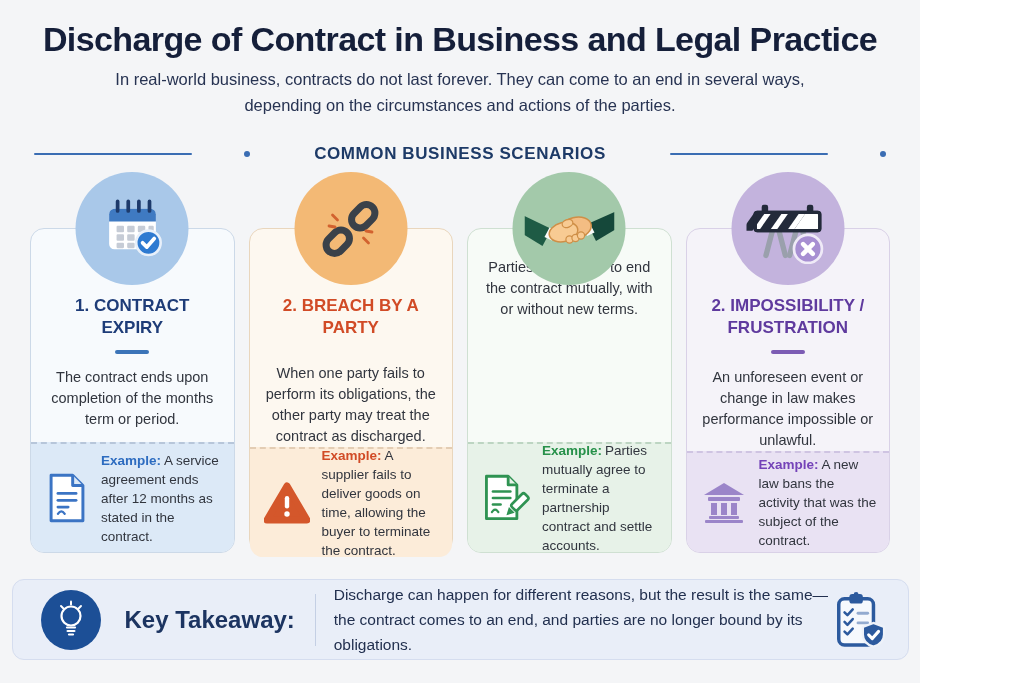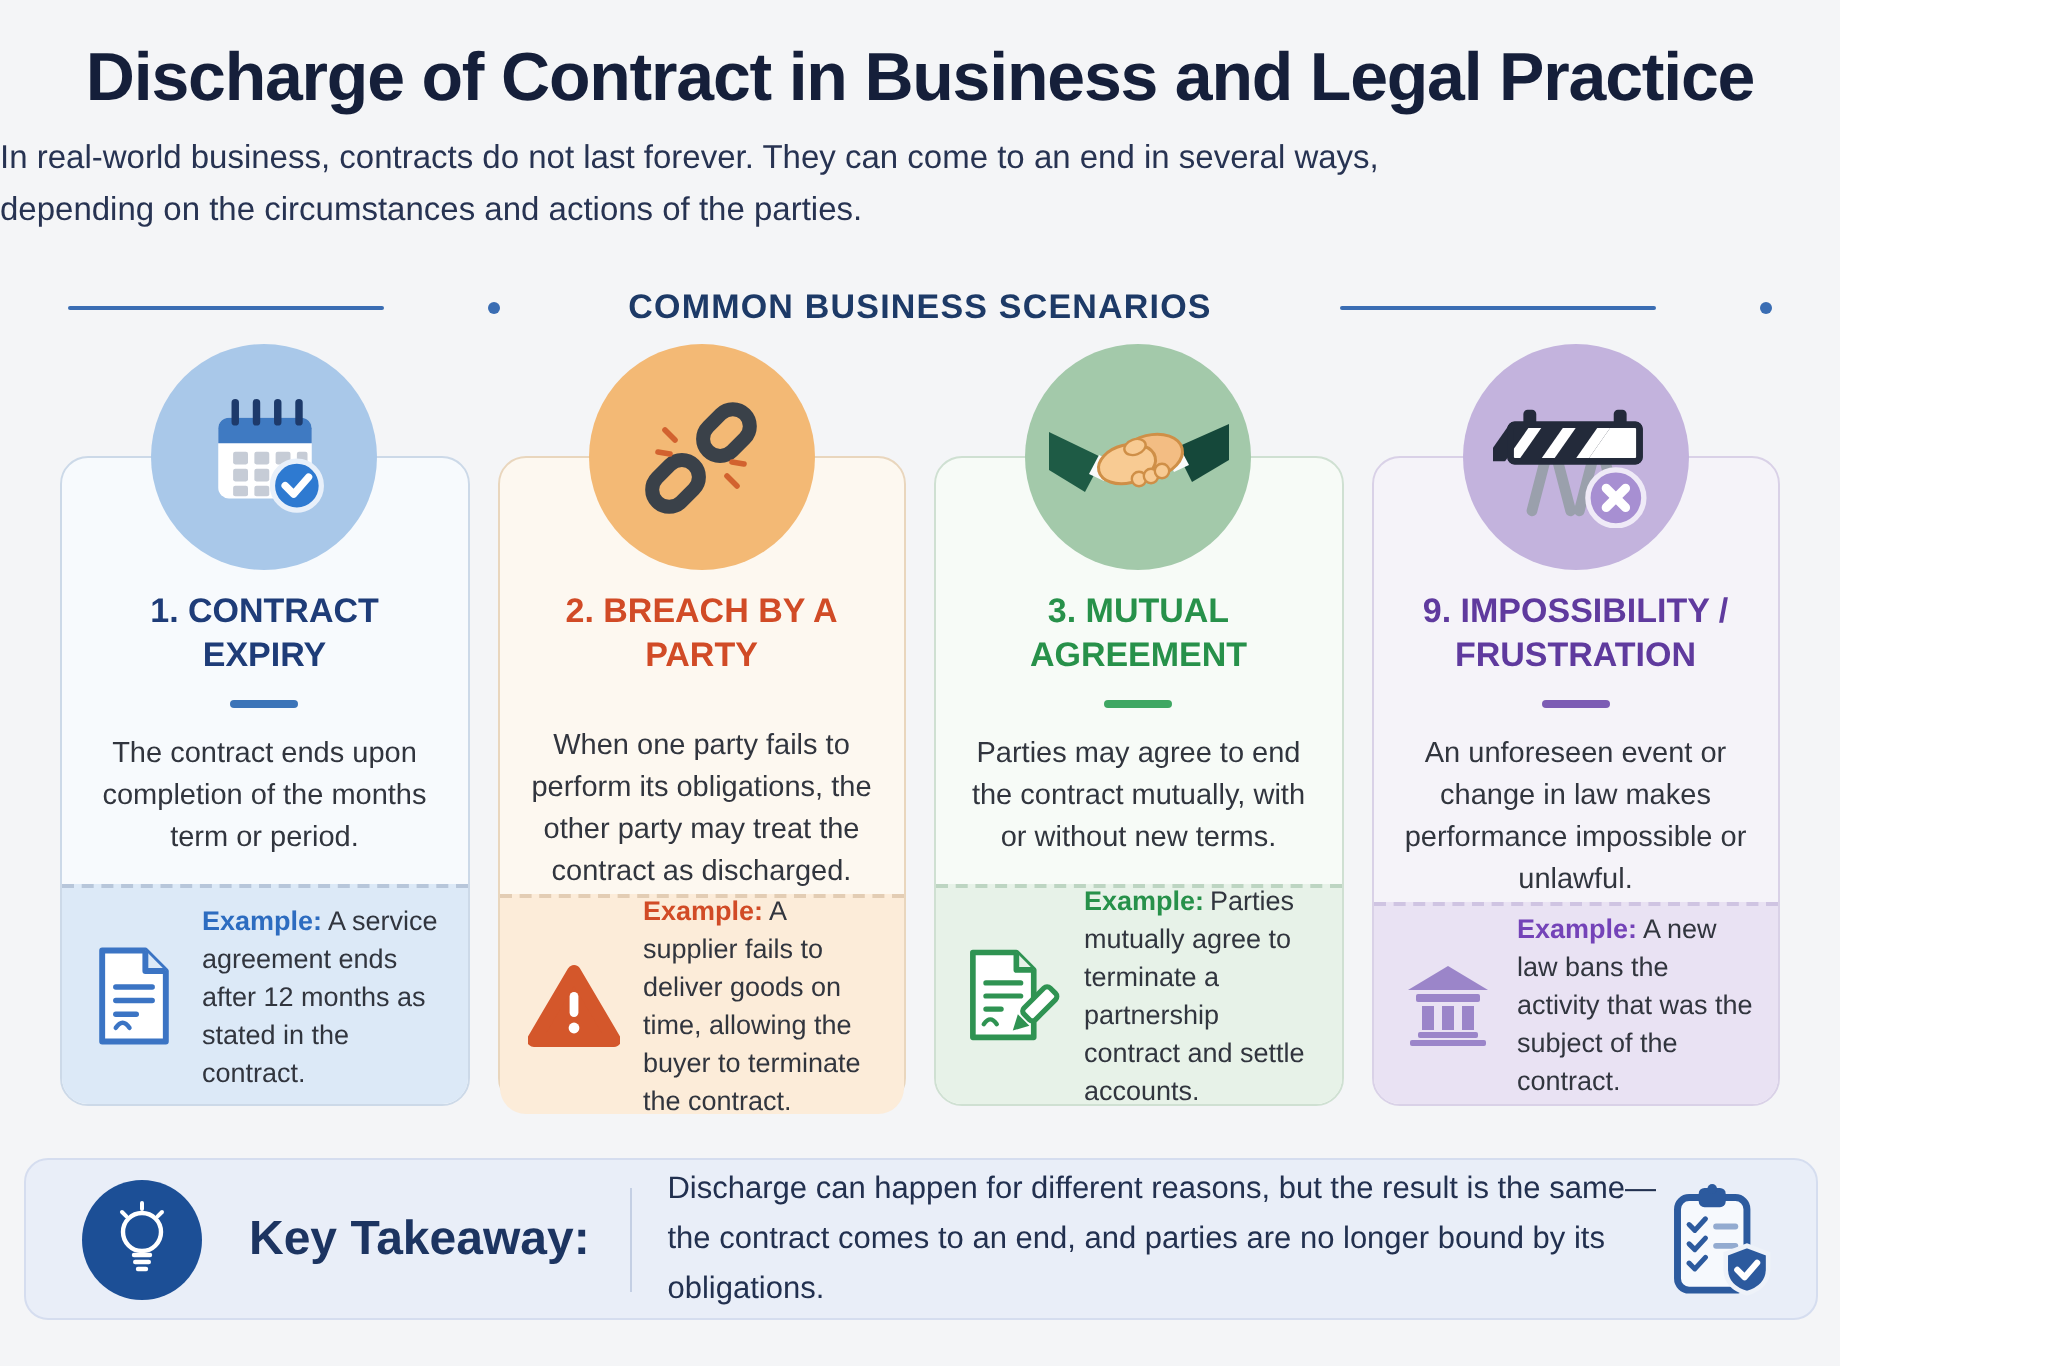--- a/index.html
+++ b/index.html
@@ -6,21 +6,21 @@
   .page{
     width:920px;height:683px;background:#f4f5f7;position:relative;overflow:hidden;
     font-family:"Liberation Sans",sans-serif;
   }
   
   .hdr-title{
     margin:18px 0 0;text-align:center;font-size:34px;font-weight:700;color:#151f3a;
     letter-spacing:-0.6px;white-space:nowrap;line-height:42px;
   }
   .hdr-sub{
-    margin:6px 0 0;text-align:left;font-size:16.5px;color:#273352;line-height:26px;font-weight:400;
+    margin:6px 0 0;text-align:center;font-size:16.5px;color:#273352;line-height:26px;font-weight:400;
   }
   
   .section-header{display:flex;align-items:center;margin:26px 34px 0;gap:48px;}
   .section-rule{flex:1;height:2px;background:var(--line,#3a6db3);border-radius:1px;}
   .section-dot{width:6px;height:6px;border-radius:50%;background:var(--line,#3a6db3);margin-left:4px;}
   .section-title{
     font-size:17px;font-weight:700;color:var(--accent,#1d3a67);
     letter-spacing:0.6px;margin:0 16px;white-space:nowrap;
   }
   
@@ -166,21 +166,20 @@
           <polygon points="90,13 63,25 71.5,42 90,31" fill="#15483a"></polygon>
           <polygon points="65,24 57.5,27.5 62.5,37 70,33.5" fill="#fafafa"></polygon>
           <ellipse cx="51" cy="29" rx="16" ry="10.5" transform="rotate(-14 51 29)" fill="#f3bd83" stroke="#cf8f47" stroke-width="1.5"></ellipse>
           <ellipse cx="39" cy="33" rx="14.5" ry="9.5" transform="rotate(-14 39 33)" fill="#f8cb93" stroke="#cf8f47" stroke-width="1.5"></ellipse>
           <circle cx="45" cy="40.5" r="3.6" fill="#f8cb93" stroke="#cf8f47" stroke-width="1.2"></circle>
           <circle cx="51" cy="39" r="3.6" fill="#f8cb93" stroke="#cf8f47" stroke-width="1.2"></circle>
           <circle cx="56.5" cy="36.5" r="3.6" fill="#f8cb93" stroke="#cf8f47" stroke-width="1.2"></circle>
           <ellipse cx="43" cy="24.5" rx="5.5" ry="3.8" transform="rotate(-20 43 24.5)" fill="#f8cb93" stroke="#cf8f47" stroke-width="1.2"></ellipse>
         </svg>
       </div>
-      <h2 class="card-title">3. MUTUAL AGREEMENT</h2>
       <div class="card-divider"></div>
       <p class="card-desc">Parties may agree to end the contract mutually, with or without new terms.</p>
       <div class="card-example">
         <span class="ex-icon">
           <svg viewBox="0 0 44 46" width="48" height="50">
             <path d="M4 3h20l8 8v31H4z" fill="#ffffff" stroke="#2f9352" stroke-width="2.6" stroke-linejoin="round"></path>
             <path d="M24 3v8h8" fill="#e7f2e8" stroke="#2f9352" stroke-width="2.6" stroke-linejoin="round"></path>
             <g stroke="#2f9352" stroke-width="2.4" stroke-linecap="round">
               <path d="M10 17h16"></path>
                 <path d="M10 23h16"></path>
@@ -220,21 +219,21 @@
             <rect x="84" y="17" width="10" height="19"></rect>
           </g>
           <rect x="8" y="18" width="60" height="17" rx="2" fill="none" stroke="#232a3a" stroke-width="3"></rect>
           <circle cx="57" cy="52" r="13" fill="#a78fd2" stroke="#efeaf7" stroke-width="2.5"></circle>
           <g stroke="#ffffff" stroke-width="4.2" stroke-linecap="round">
             <path d="M52.5 47.5l9 9"></path>
               <path d="M61.5 47.5l-9 9"></path>
           </g>
         </svg>
       </div>
-      <h2 class="card-title">9. IMPOSSIBILITY / FRUSTRATION</h2>
+      <h2 class="card-title">2. IMPOSSIBILITY / FRUSTRATION</h2>
       <div class="card-divider"></div>
       <p class="card-desc">An unforeseen event or change in law makes performance impossible or unlawful.</p>
       <div class="card-example">
         <span class="ex-icon">
           <svg viewBox="0 0 46 42" width="46" height="42" fill="#9b85c9">
             <polygon points="23,2 43,14 3,14"></polygon>
             <rect x="7" y="16" width="32" height="4" rx="1"></rect>
             <rect x="10" y="22" width="6" height="12"></rect>
             <rect x="20" y="22" width="6" height="12"></rect>
             <rect x="30" y="22" width="6" height="12"></rect>

